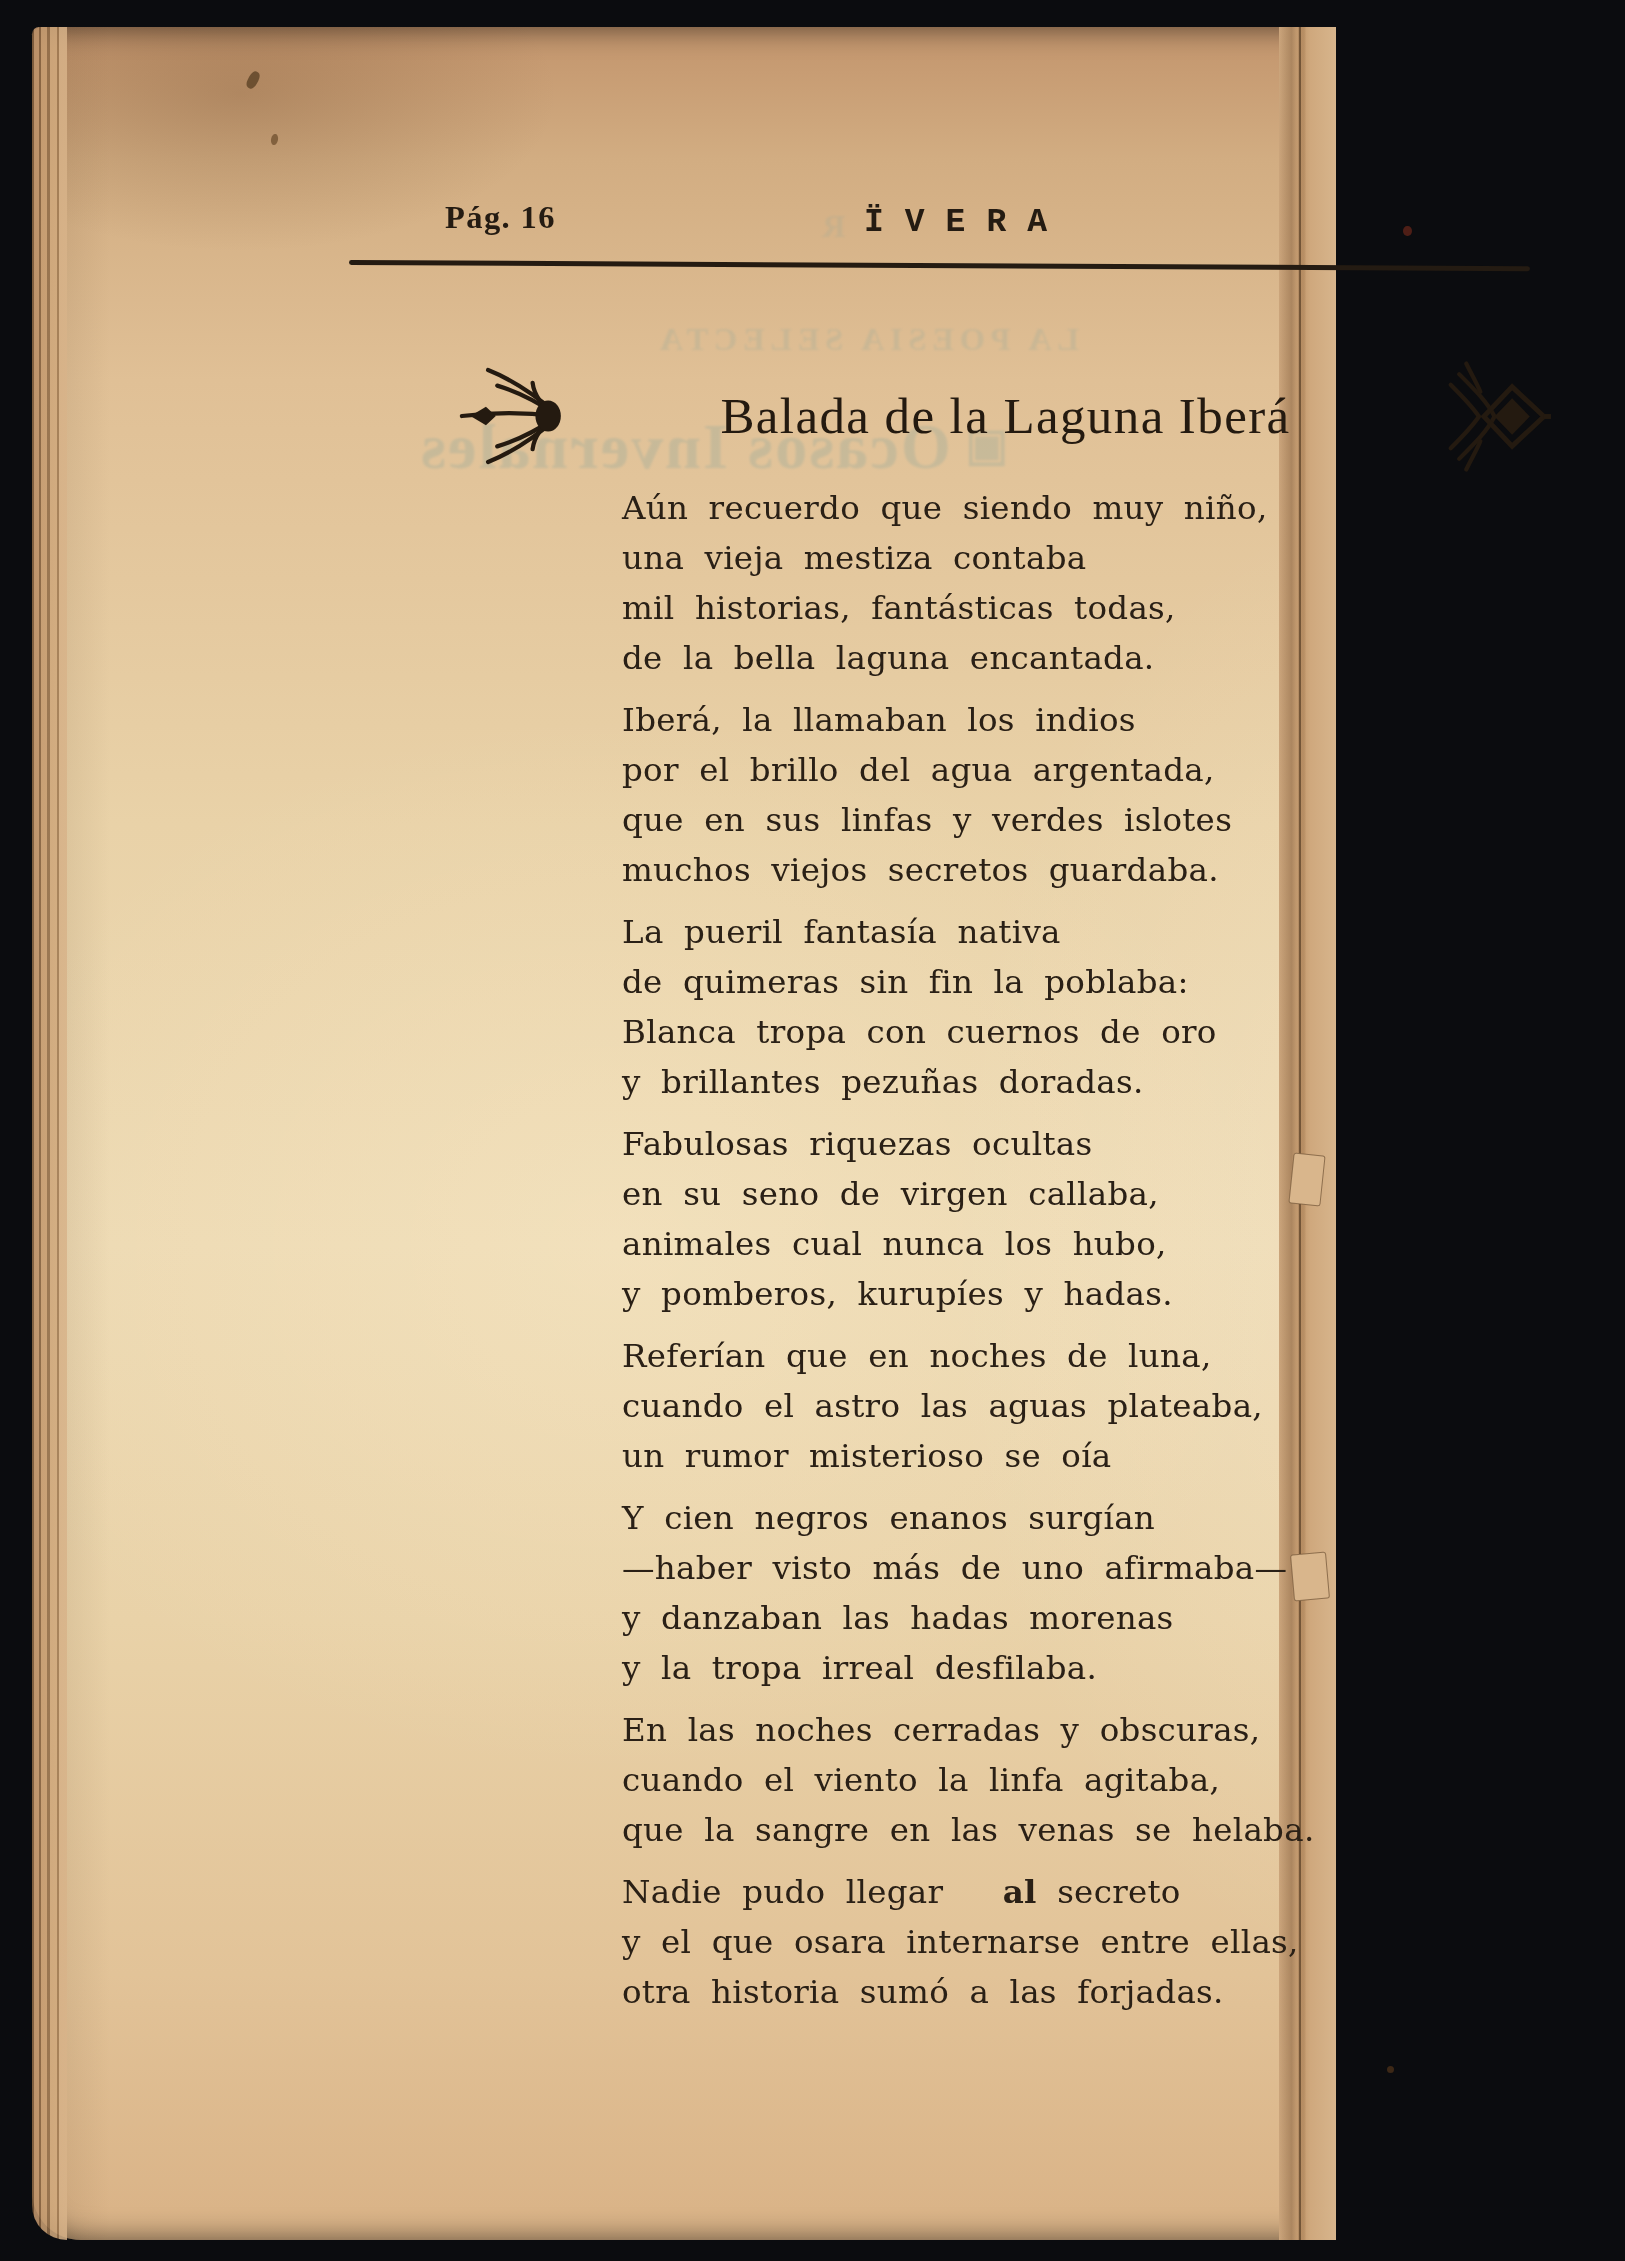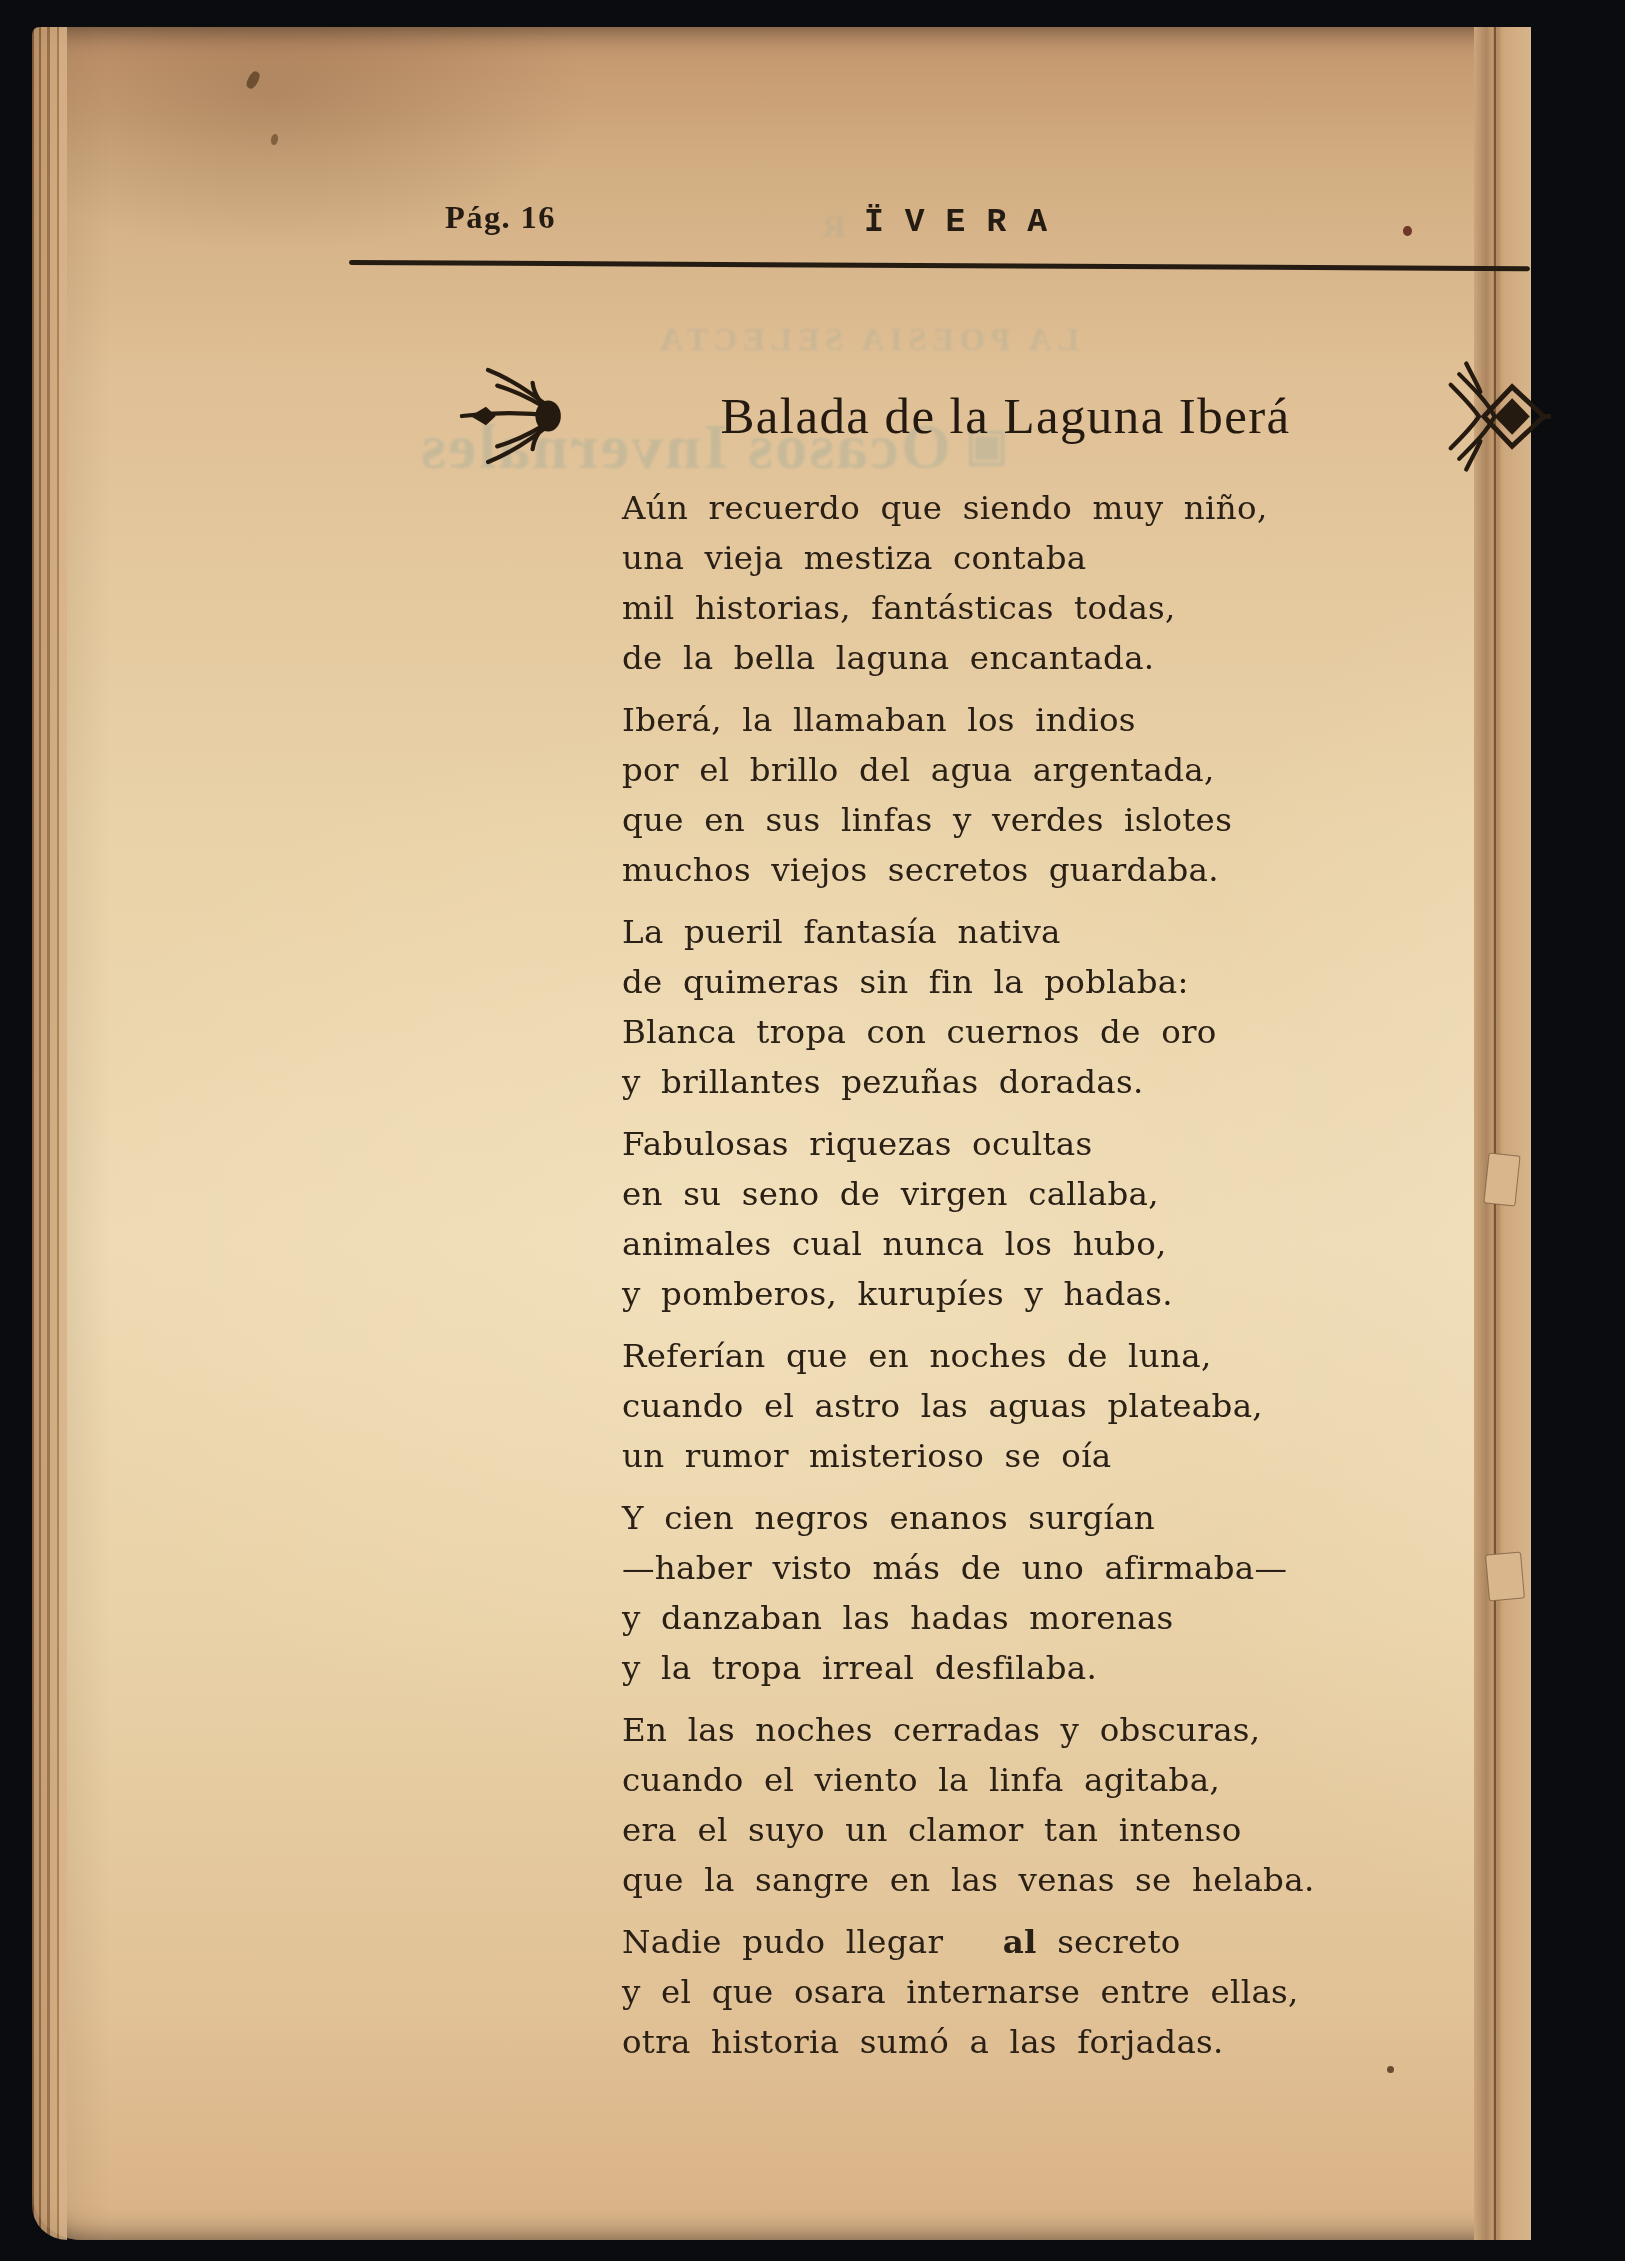--- a/index.html
+++ b/index.html
@@ -1,19 +1,19 @@
 <!DOCTYPE html>
 <html style="font-size:11.3px"><head>
 <meta charset="utf-8">
 <style>
   html,body{margin:0;padding:0;background:#0c0c0f;}
   .scan{position:relative;width:1625px;height:2261px;background:#0b0c0f;overflow:hidden;
         font-family:"DejaVu Serif", serif;}
   
-  .page{position:absolute;left:32px;top:27px;width:1499px;height:2213px;
+  .page{position:absolute;left:32px;top:27px;width:1304px;height:2213px;
     border-top-left-radius:10px;border-bottom-left-radius:49px;
     background:
       linear-gradient(90deg, rgba(102,70,42,.30) 0px, rgba(102,70,42,.10) 32.5px, rgba(102,70,42,0) 78px),
       radial-gradient(452px 226px at 16% 3%, rgba(108,70,40,.28), rgba(108,70,40,0) 70%),
       radial-gradient(636px 1060px at 104% 55%, rgba(255,248,230,.22), rgba(255,248,230,0) 70%),
       radial-gradient(919px 707px at 45% 55%, rgba(255,244,214,.28), rgba(255,244,214,0) 75%),
       linear-gradient(180deg,#c2946c 0%,#d2ad82 6%,#e0c096 16%,#e9d2a8 36%,#edd9b2 55%,#e9d2a8 72%,#e2c398 88%,#d9b286 100%);
     box-shadow:0 0 28px rgba(0,0,0,.6) inset;}
   
   .stack{position:absolute;left:0;top:0;width:35px;height:100%;
@@ -142,21 +142,20 @@
       </div>
       <div class="stanza">
         <div class="line">Y cien negros enanos surgían</div>
         <div class="line">—haber visto más de uno afirmaba—</div>
         <div class="line">y danzaban las hadas morenas</div>
         <div class="line">y la tropa irreal desfilaba.</div>
       </div>
       <div class="stanza">
         <div class="line">En las noches cerradas y obscuras,</div>
         <div class="line">cuando el viento la linfa agitaba,</div>
-        <div class="line">era el suyo un clamor tan intenso</div>
         <div class="line">que la sangre en las venas se helaba.</div>
       </div>
       <div class="stanza">
         <div class="line"><span>Nadie pudo llegar </span><span class="b">al</span><span> secreto</span></div>
         <div class="line">y el que osara internarse entre ellas,</div>
         <div class="line">otra historia sumó a las forjadas.</div>
       </div>
     </div>
   </div>
 </div>

